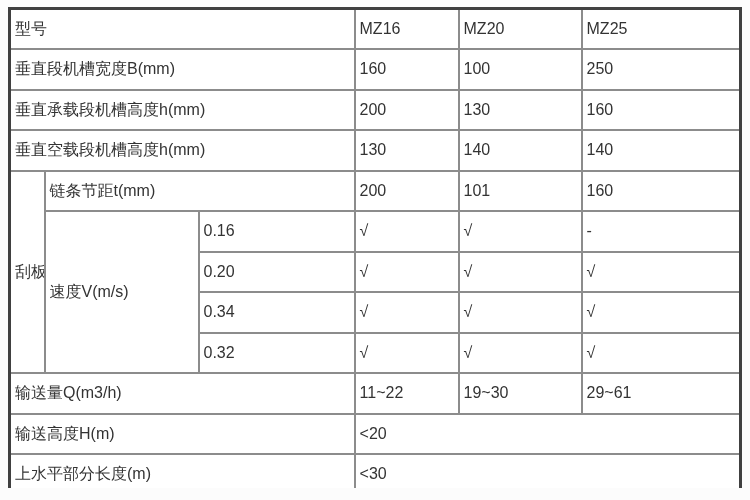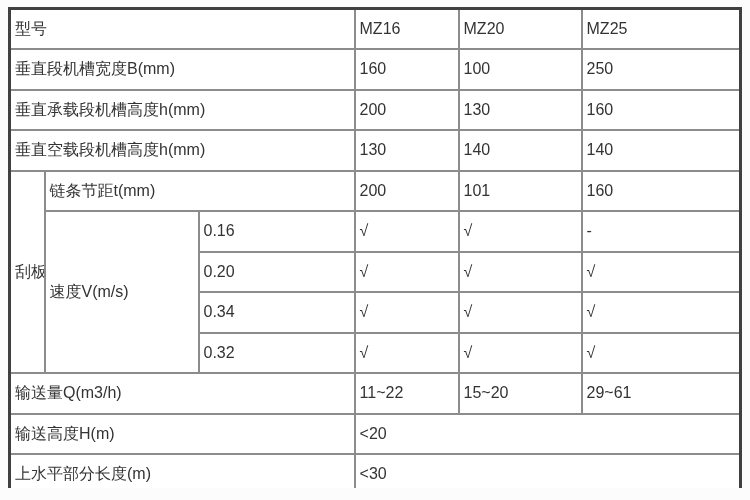--- a/index.html
+++ b/index.html
@@ -124,21 +124,21 @@
     <tr>
       <td>0.32</td>
       <td class="check">√</td>
       <td class="check">√</td>
       <td class="check">√</td>
     </tr>
 
     <tr>
       <td colspan="3">输送量Q(m3/h)</td>
       <td>11~22</td>
-      <td>15~20</td>
+      <td>19~30</td>
       <td>29~61</td>
     </tr>
 
     <tr>
       <td colspan="3">输送高度H(m)</td>
       <td colspan="3">&lt;20</td>
     </tr>
 
     <tr>
       <td colspan="3">上水平部分长度(m)</td>

